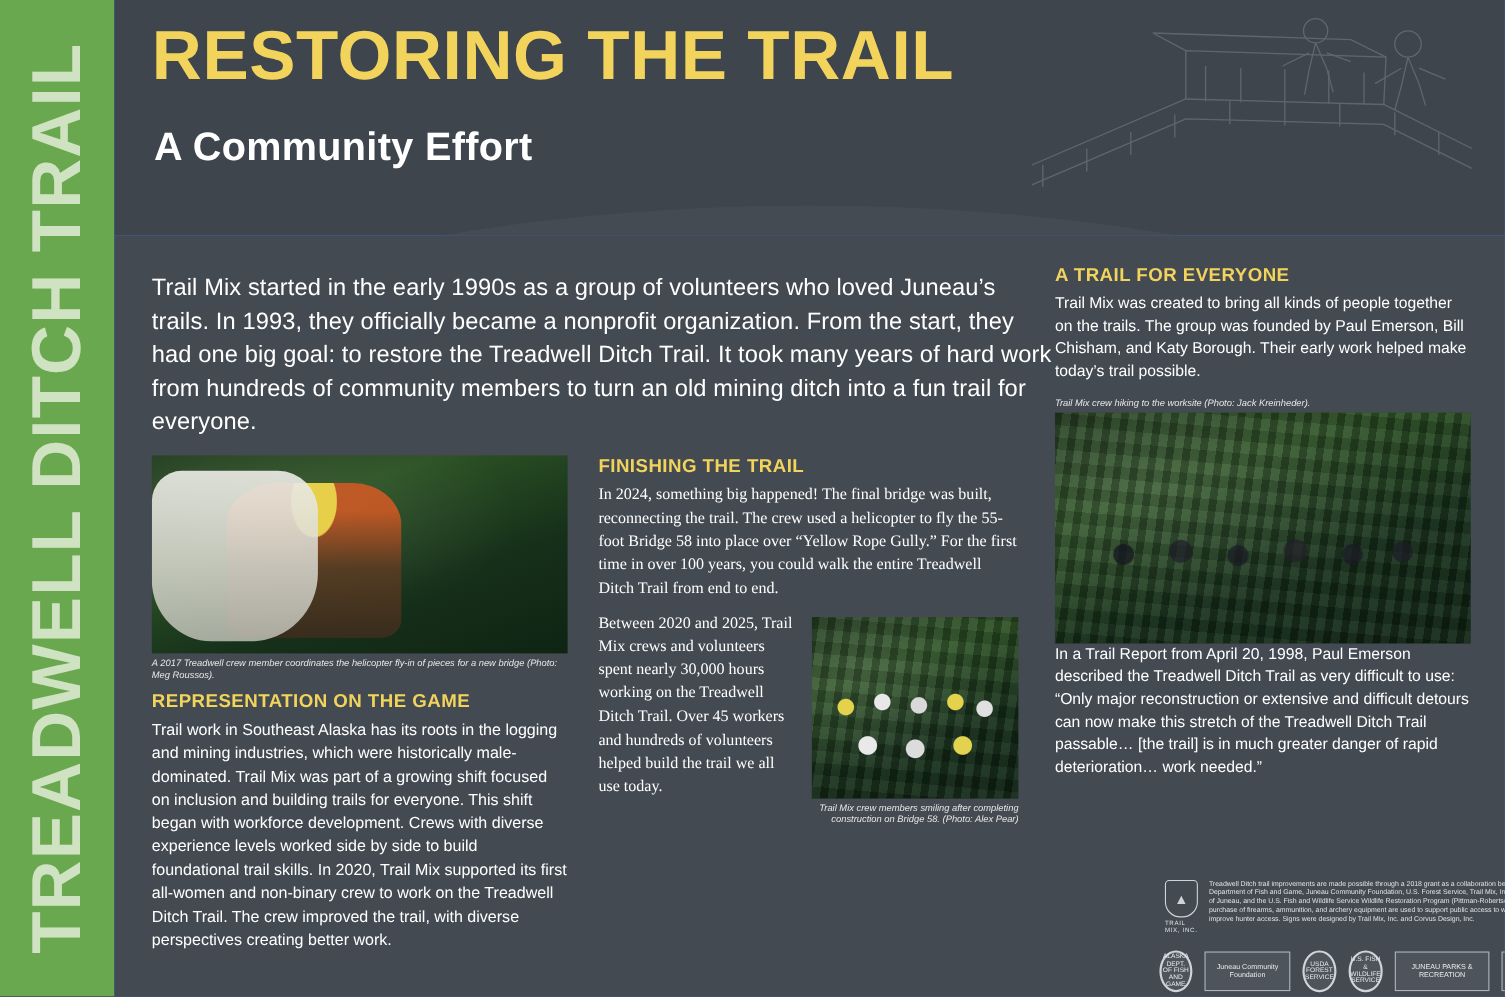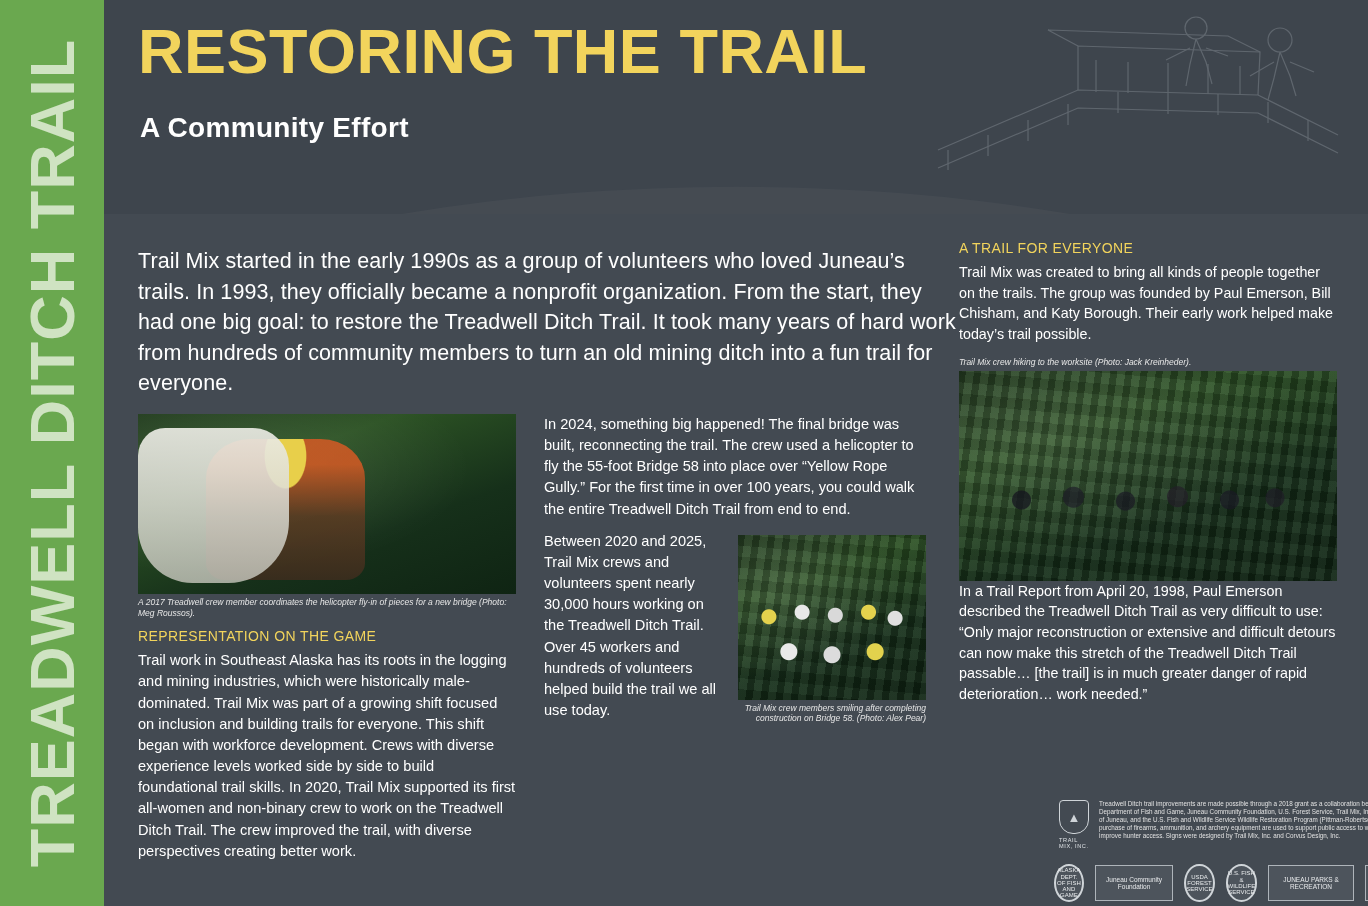--- a/index.html
+++ b/index.html
@@ -67,21 +67,21 @@
     left:34px; top:20px;
     font-size:63px;
     font-weight:bold;
     color:#f2d45c;
     letter-spacing:0.5px;
     line-height:1;
   }
   .subtitle {
     position:absolute;
     left:36px; top:112px;
-    font-size:28px;
+    font-size:36px;
     font-weight:bold;
     color:#ffffff;
     letter-spacing:0.3px;
   }
 
   
   .body-area {
     position:absolute;
     left:0; top:214px; right:0; bottom:0;
     background:#434a52;
@@ -107,34 +107,34 @@
   }
   .caption {
     font-size:8.5px;
     font-style:italic;
     color:#e6e6e6;
     line-height:1.25;
     margin-top:3px;
   }
   .sec-head {
     color:#f2d45c;
-    font-size:14px;
-    font-weight:normal;
+    font-size:17px;
+    font-weight:bold;
     letter-spacing:0.4px;
     margin:10px 0 6px 0;
   }
   .bodytext {
     color:#ffffff;
     font-size:14.6px;
     line-height:1.45;
   }
 
   
   .col2 { position:absolute; left:440px; top:200px; width:382px; }
-  .col2 p { margin:0 0 11px 0; }
+  .col2 p { margin:0 0 11px 0;font-family:Liberation Serif, serif; }
   .wrapbox { overflow:hidden; }
   .wrapimg {
     float:right;
     width:188px;
     margin:4px 0 4px 14px;
     text-align:right;
   }
 
   
   .col3 { position:absolute; left:855px; top:26px; width:378px; }
@@ -278,20 +278,21 @@
       <div class="intro">Trail Mix started in the early 1990s as a group of volunteers who loved Juneau’s trails. In 1993, they officially became a nonprofit organization. From the start, they had one big goal: to restore the Treadwell Ditch Trail. It took many years of hard work from hundreds of community members to turn an old mining ditch into a fun trail for everyone.</div>
 
       <div class="col1">
         <div class="photo ph-forest ph-worker" style="height:180px;"></div>
         <div class="caption">A 2017 Treadwell crew member coordinates the helicopter fly-in of pieces for a new bridge (Photo: Meg Roussos).</div>
         <div class="sec-head">REPRESENTATION ON THE GAME</div>
         <div class="bodytext">Trail work in Southeast Alaska has its roots in the logging and mining industries, which were historically male-dominated. Trail Mix was part of a growing shift focused on inclusion and building trails for everyone. This shift began with workforce development. Crews with diverse experience levels worked side by side to build foundational trail skills. In 2020, Trail Mix supported its first all-women and non-binary crew to work on the Treadwell Ditch Trail. The crew improved the trail, with diverse perspectives creating better work.</div>
       </div>
 
       <div class="col2">
+        <div class="sec-head" style="margin-top:0;">FINISHING THE TRAIL</div>
         <div class="bodytext">
           <p>In 2024, something big happened! The final bridge was built, reconnecting the trail. The crew used a helicopter to fly the 55-foot Bridge 58 into place over “Yellow Rope Gully.” For the first time in over 100 years, you could walk the entire Treadwell Ditch Trail from end to end.</p>
           <div class="wrapbox">
             <div class="wrapimg">
               <div class="photo ph-forest ph-group" style="height:165px;"></div>
               <div class="caption">Trail Mix crew members smiling after completing construction on Bridge 58. (Photo: Alex Pear)</div>
             </div>
             <p>Between 2020 and 2025, Trail Mix crews and volunteers spent nearly 30,000 hours working on the Treadwell Ditch Trail. Over 45 workers and hundreds of volunteers helped build the trail we all use today.</p>
           </div>
         </div>

